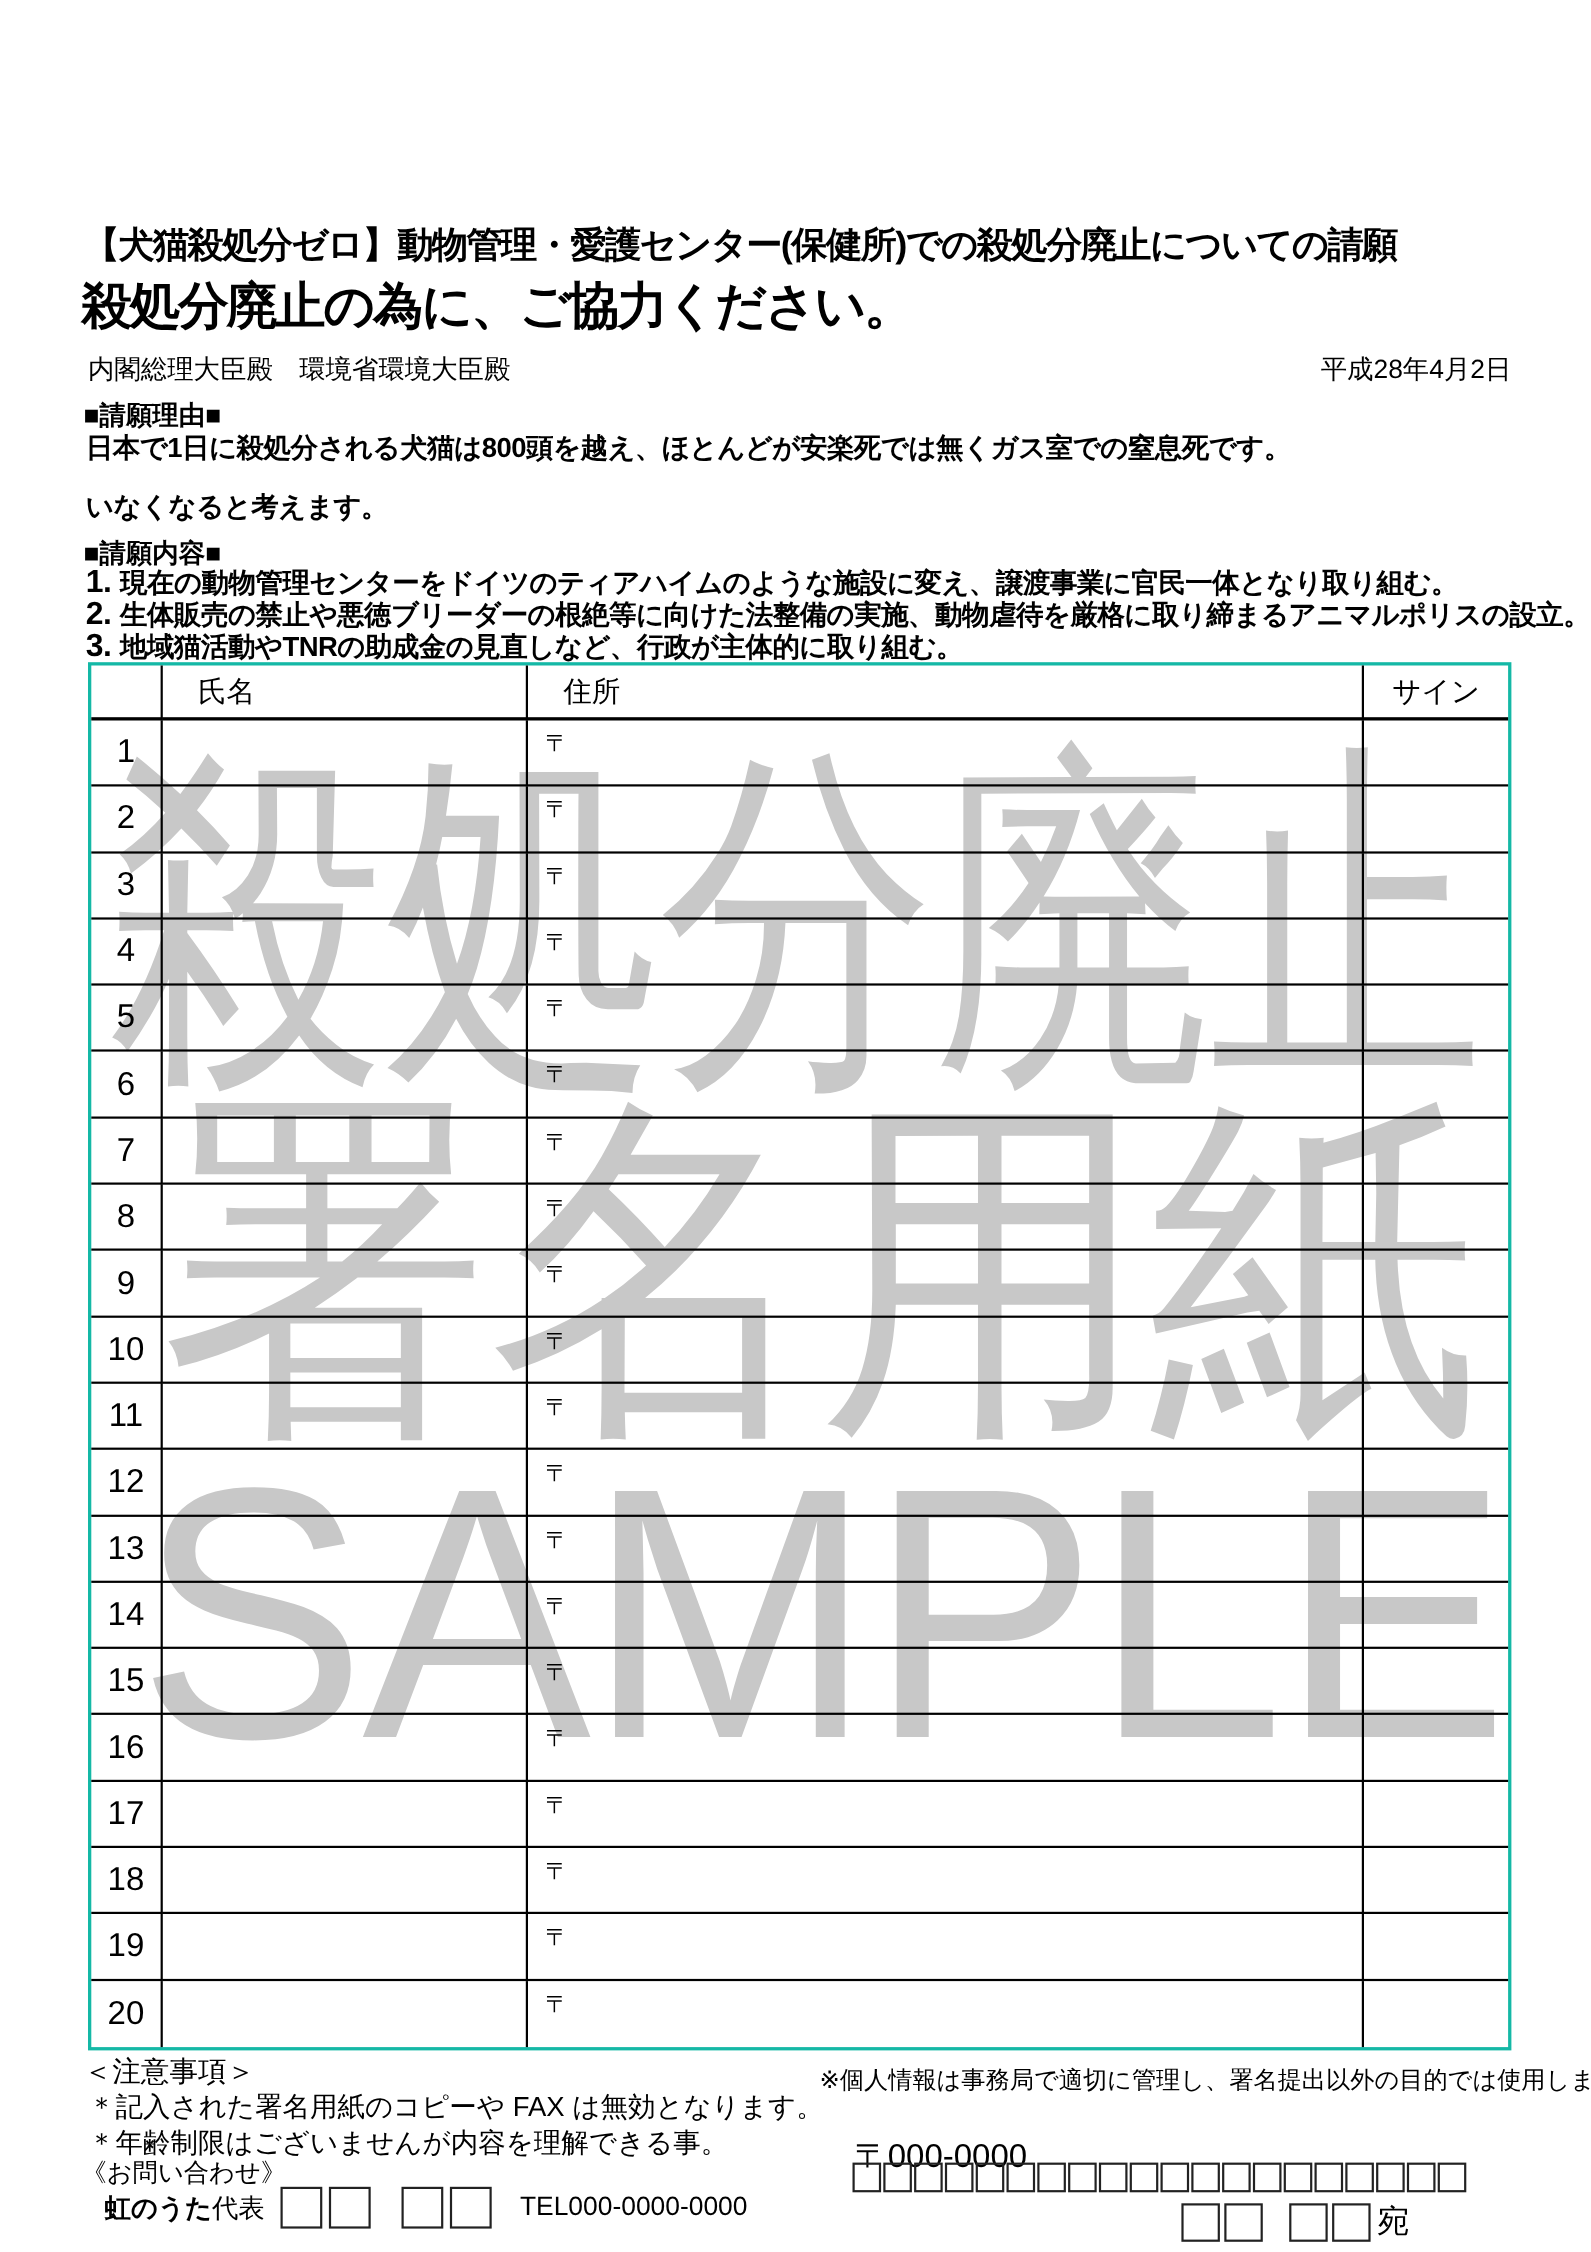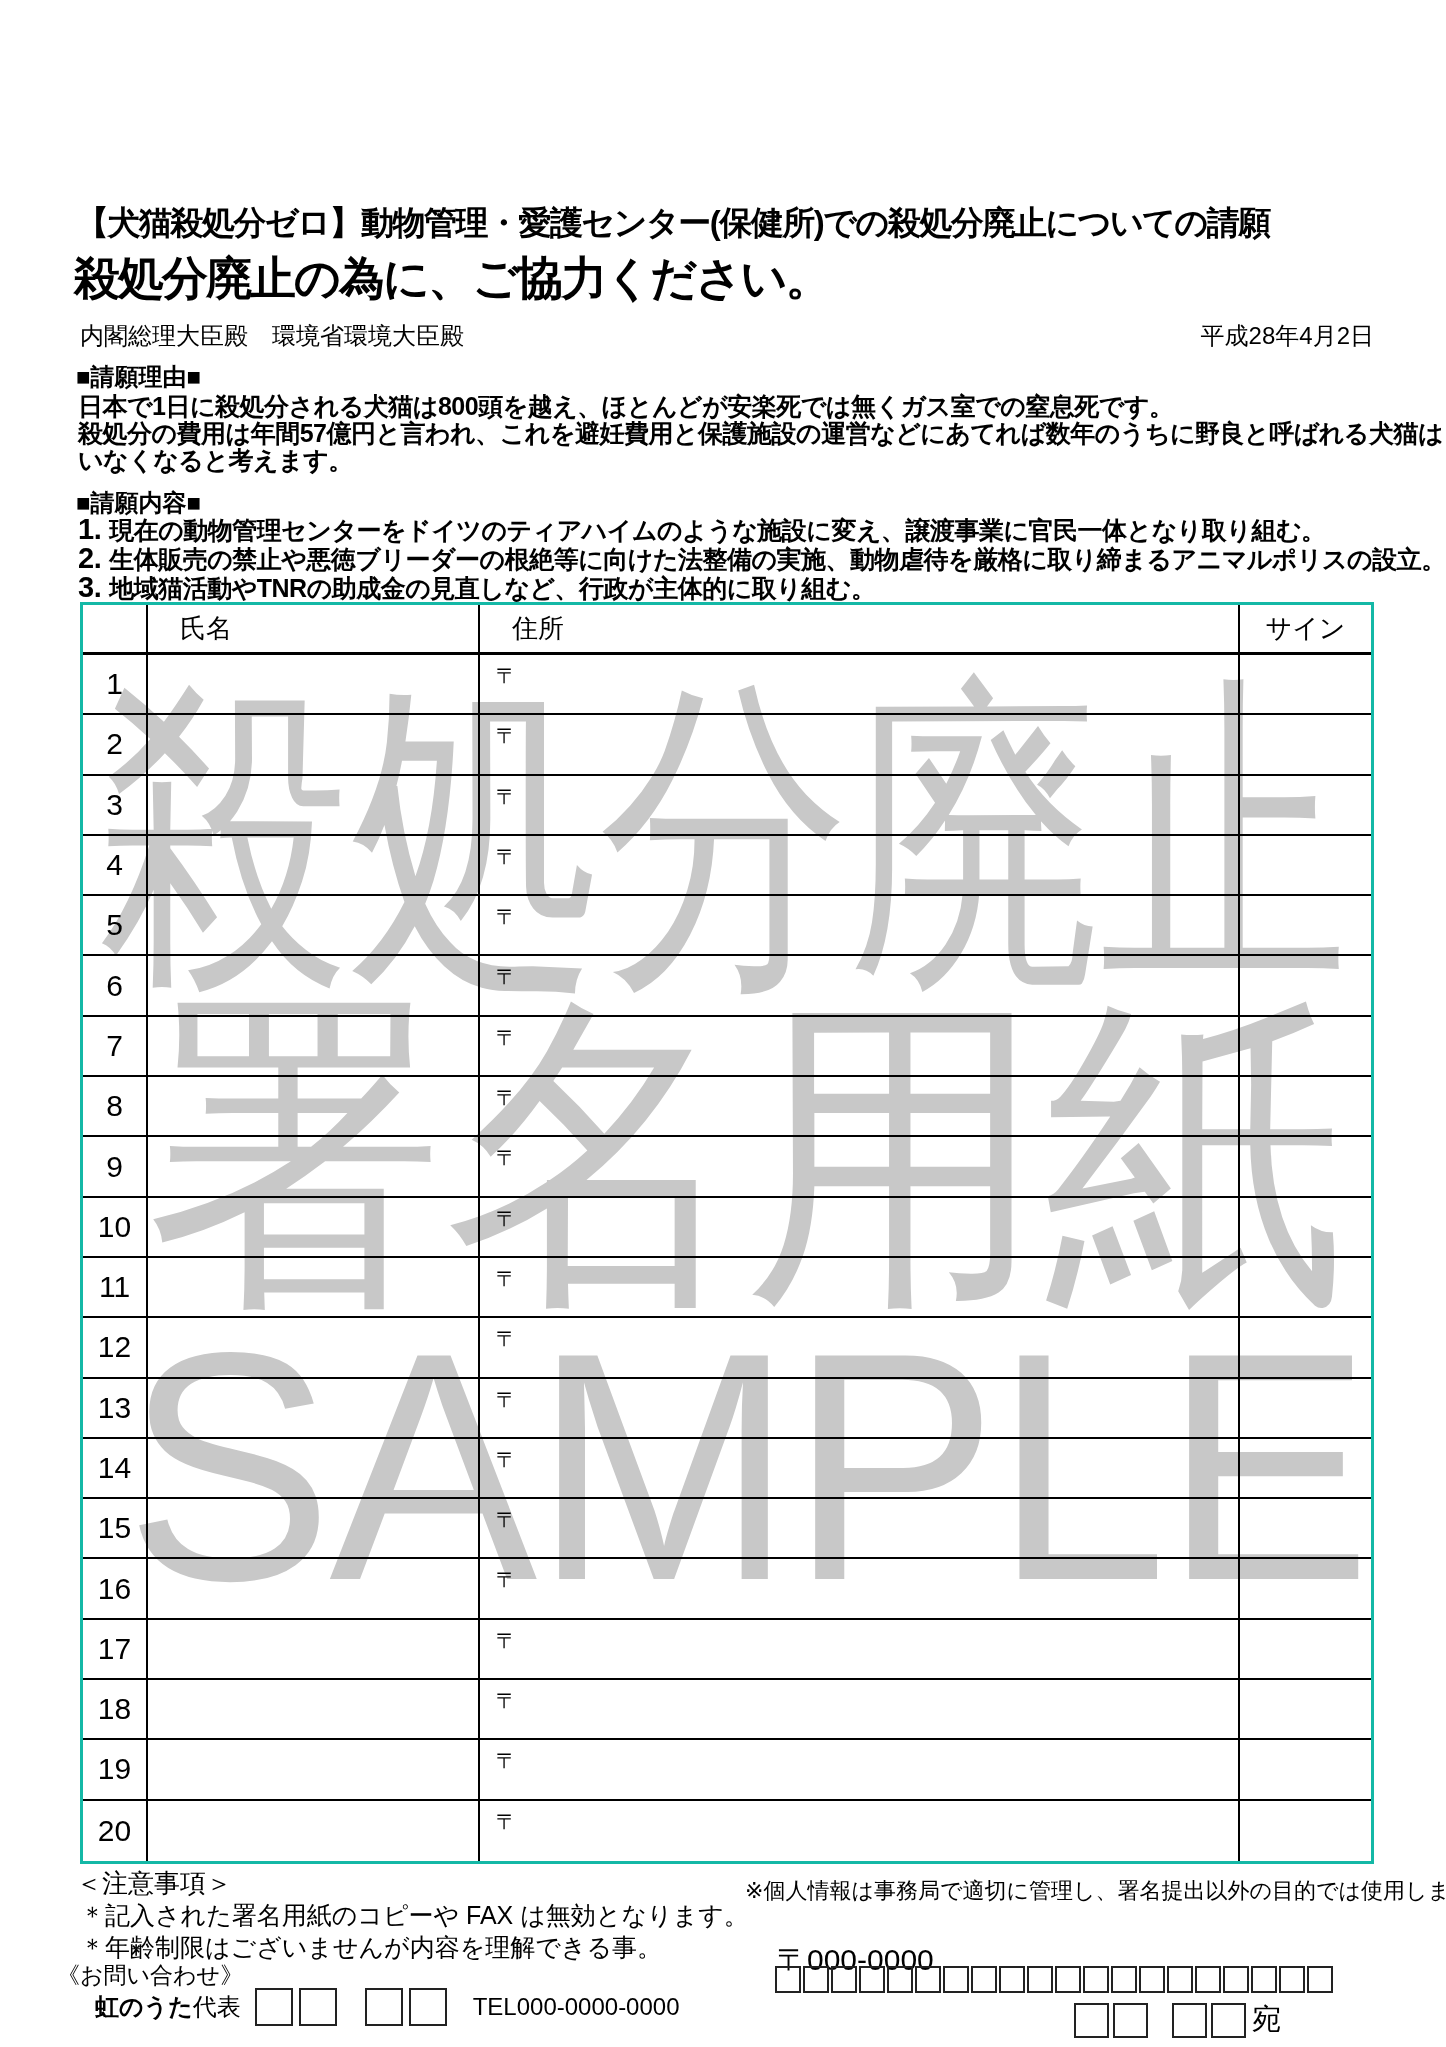--- a/index.html
+++ b/index.html
@@ -30,21 +30,21 @@
   .c.last-row{border-bottom:none;}
   .c.hdr{border-bottom:3px solid #000;display:flex;align-items:center;font-size:26px;}
   .c.hdr.hname,.c.hdr.haddr{padding-left:32px;}
   .c.hdr.hsign{justify-content:center;}
   .c.num{display:flex;align-items:center;justify-content:center;font-size:30px;}
   .postal{position:absolute;left:16px;top:7px;font-size:21px;}
   
   .fnote-h{left:76px;top:1866px;font-size:26px;}
   .fnote1{left:80px;top:1899px;font-size:25px;}
   .fnote2{left:80px;top:1931px;font-size:25px;}
-  .fcontact-h{left:57px;top:1960px;font-size:23px;}
+  .fcontact-h{left:74px;top:1960px;font-size:23px;}
   .fcontact{left:95px;top:1988px;font-size:24px;display:flex;align-items:center;}
   .fcontact .bold{font-weight:bold;}
   .fcontact .tel{margin-left:26px;}
   .fprivacy{left:745px;top:1876px;font-size:22px;}
   .fsendto{left:762px;top:1907px;font-size:25px;}
   .fsendto .bold{font-weight:bold;}
   .fpostal{left:777px;top:1940px;font-size:30px;}
   .boxrow{left:775px;top:1966px;display:flex;}
   .boxrow .bx{width:22px;height:23px;border:2px solid #222;margin-right:2px;display:inline-block;}
   .grp{display:inline-flex;align-items:center;}
@@ -61,21 +61,20 @@
 
 <div class="page">
 
   <div class="abs title">【犬猫殺処分ゼロ】動物管理・愛護センター(保健所)での殺処分廃止についての請願</div>
   <div class="abs subtitle">殺処分廃止の為に、ご協力ください。</div>
   <div class="abs addressees">内閣総理大臣殿　環境省環境大臣殿</div>
   <div class="abs date">平成28年4月2日</div>
 
   <div class="abs sec" style="left:76px;top:361px;">■請願理由■</div>
   <div class="abs bodyline" style="left:78px;top:390px;">日本で1日に殺処分される犬猫は800頭を越え、ほとんどが安楽死では無くガス室での窒息死です。</div>
-  <div class="abs bodyline" style="left:78px;top:417px;">殺処分の費用は年間57億円と言われ、これを避妊費用と保護施設の運営などにあてれば数年のうちに野良と呼ばれる犬猫は</div>
   <div class="abs bodyline" style="left:78px;top:444px;">いなくなると考えます。</div>
 
   <div class="abs sec" style="left:76px;top:487px;">■請願内容■</div>
   <div class="abs item" style="left:78px;top:513px;"><span class="inum">1.</span><span>現在の動物管理センターをドイツのティアハイムのような施設に変え、譲渡事業に官民一体となり取り組む。</span></div>
   <div class="abs item" style="left:78px;top:542px;"><span class="inum">2.</span><span>生体販売の禁止や悪徳ブリーダーの根絶等に向けた法整備の実施、動物虐待を厳格に取り締まるアニマルポリスの設立。</span></div>
   <div class="abs item" style="left:78px;top:571px;"><span class="inum">3.</span><span>地域猫活動やTNRの助成金の見直しなど、行政が主体的に取り組む。</span></div>
 
   <div class="wm wm1">殺処分廃止</div>
   <div class="wm wm2">署名用紙</div>
   <div class="wm wm3">SAMPLE</div>

